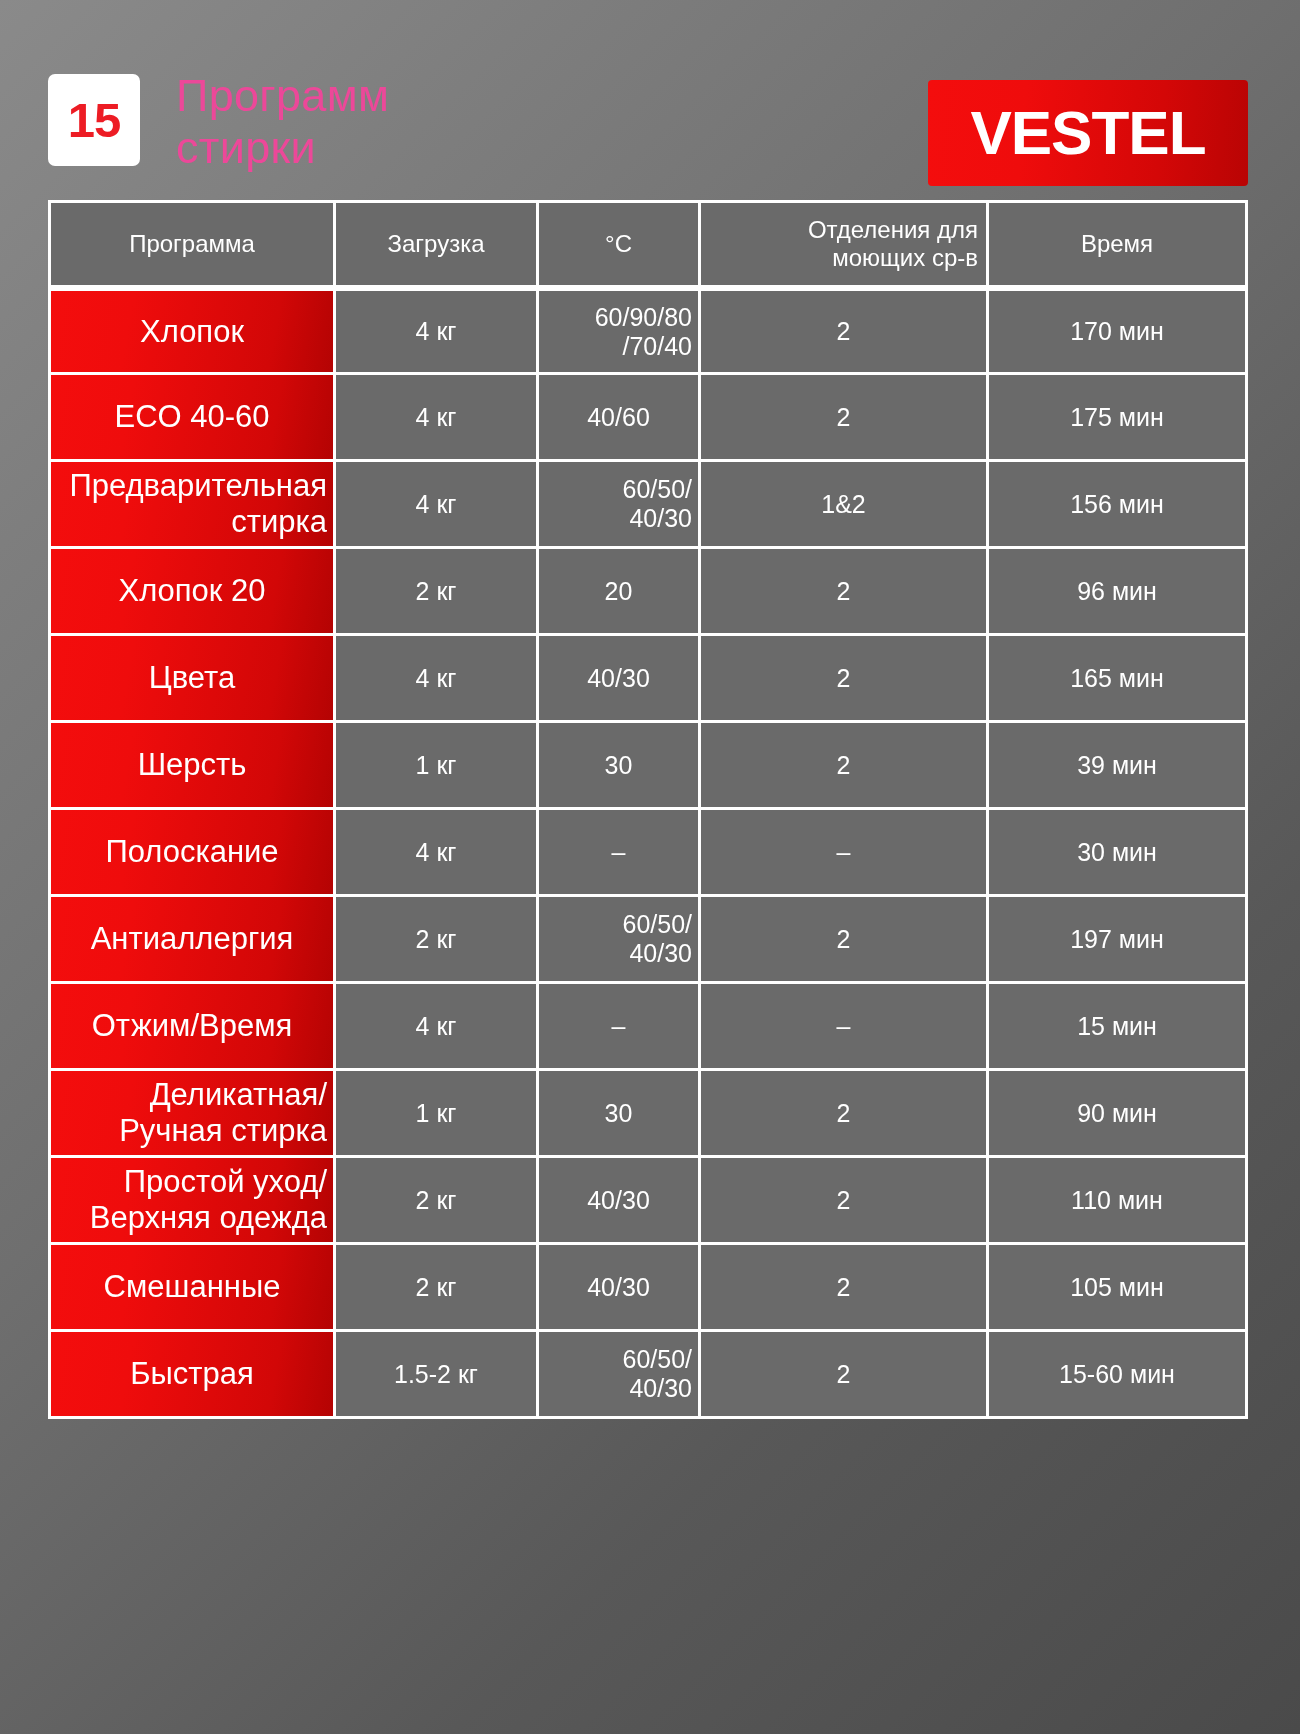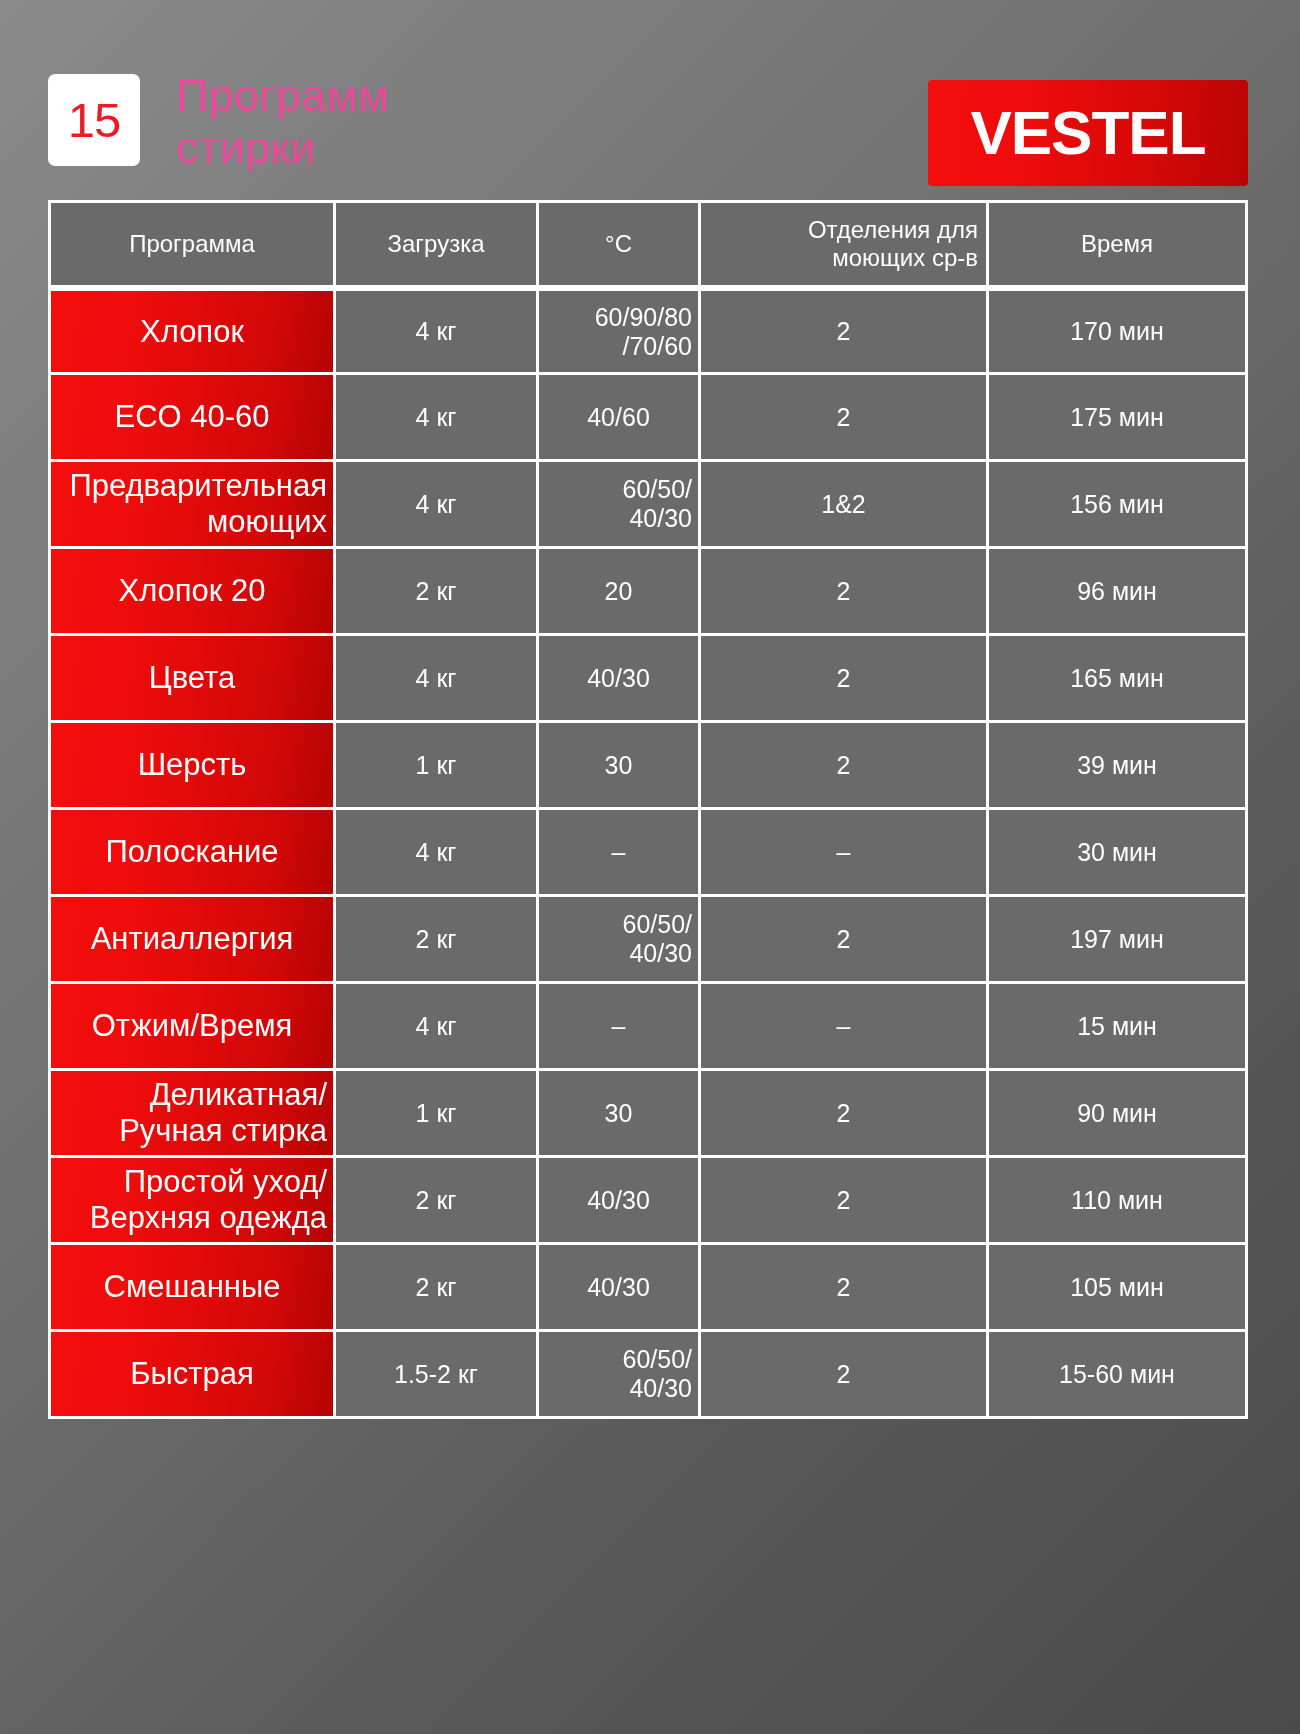--- a/index.html
+++ b/index.html
@@ -40,21 +40,21 @@
     background: #ffffff;
     border-radius: 7px;
     display: flex;
     align-items: center;
     justify-content: center;
   }
 
   .badge-num {
     color: #ed1c24;
     font-size: 49px;
-    font-weight: normal;
+    font-weight: bold;
     letter-spacing: -1px;
     line-height: 1;
   }
 
   .title {
     position: absolute;
     left: 128px;
     top: 8px;
     color: #ec4899;
     font-size: 45px;
@@ -195,34 +195,34 @@
             <th class="multiline">Отделения для
 моющих ср-в</th>
             <th>Время</th>
           </tr>
       </thead>
       <tbody>
           <tr>
             <td class="prog-name">Хлопок</td>
             <td>4 кг</td>
             <td class="multiline">60/90/80
-/70/60</td>
+/70/40</td>
             <td>2</td>
             <td>170 мин</td>
           </tr>
           <tr>
             <td class="prog-name">ECO 40-60</td>
             <td>4 кг</td>
             <td>40/60</td>
             <td>2</td>
             <td>175 мин</td>
           </tr>
           <tr>
             <td class="prog-name multiline">Предварительная
-моющих</td>
+стирка</td>
             <td>4 кг</td>
             <td class="multiline">60/50/
 40/30</td>
             <td>1&amp;2</td>
             <td>156 мин</td>
           </tr>
           <tr>
             <td class="prog-name">Хлопок 20</td>
             <td>2 кг</td>
             <td>20</td>

